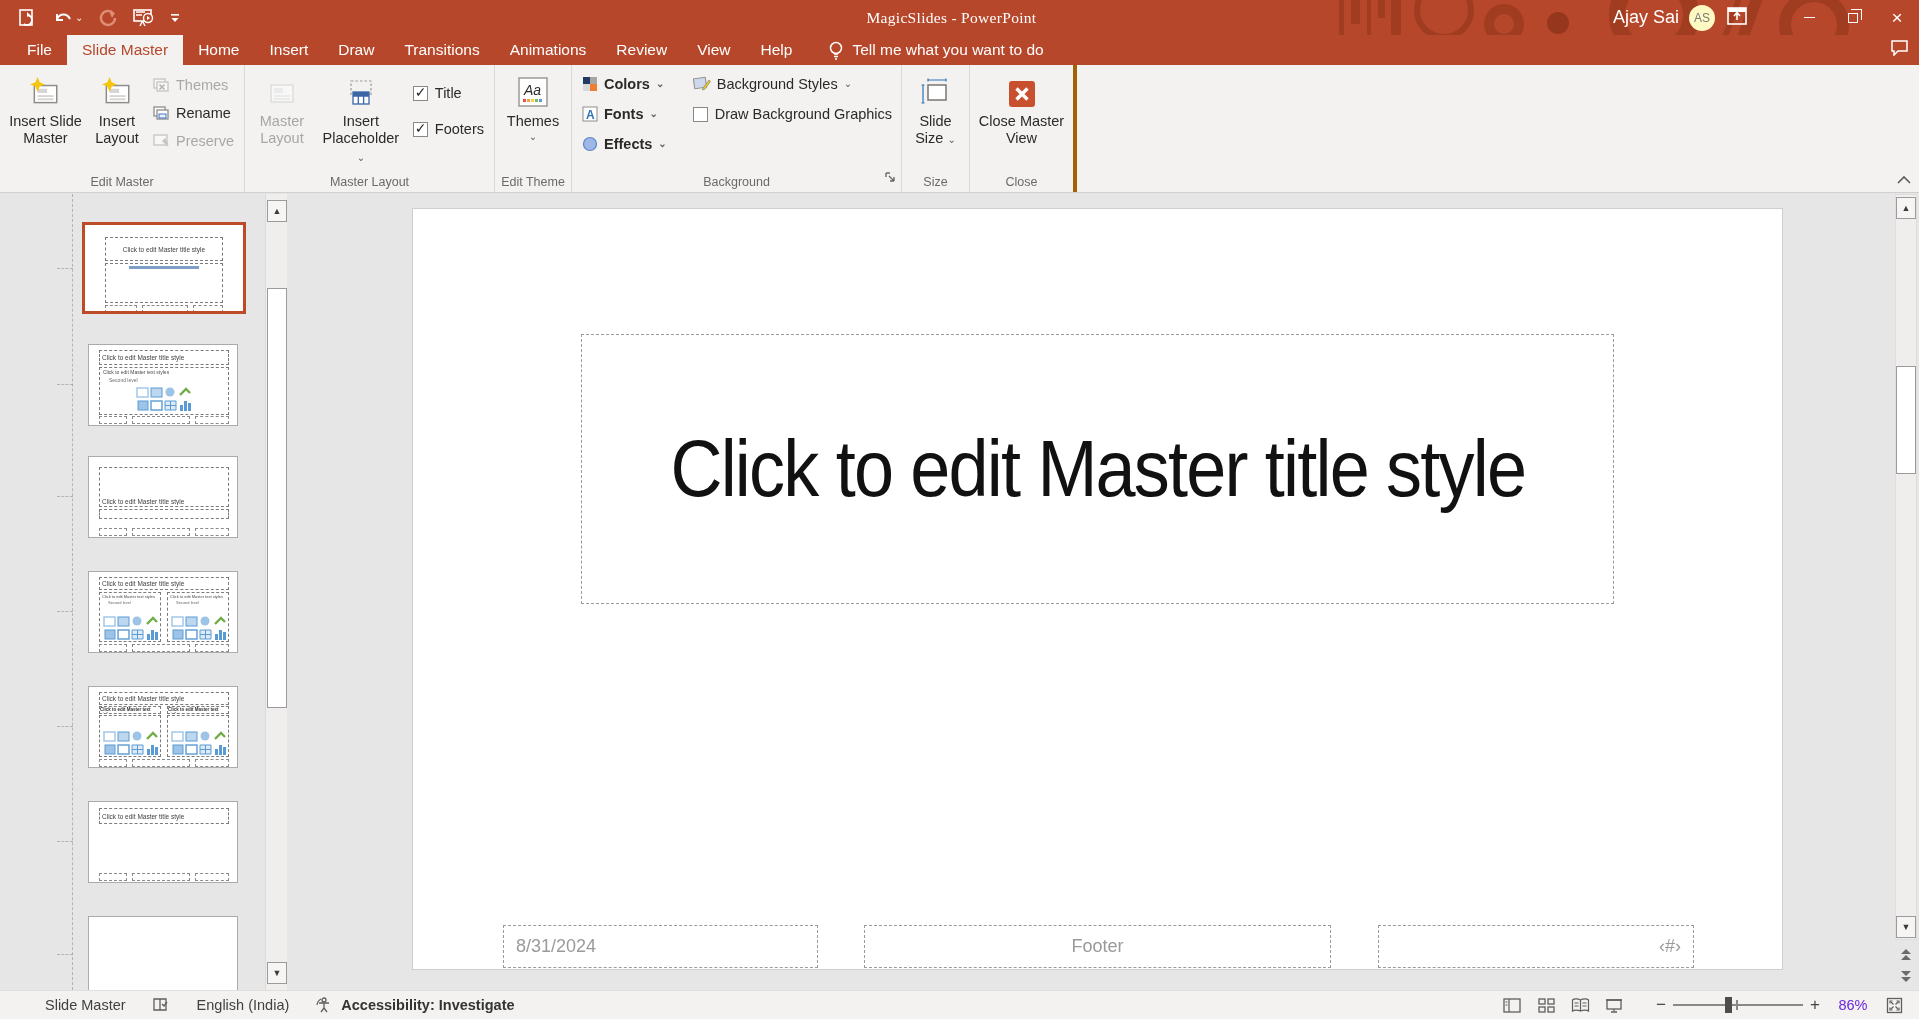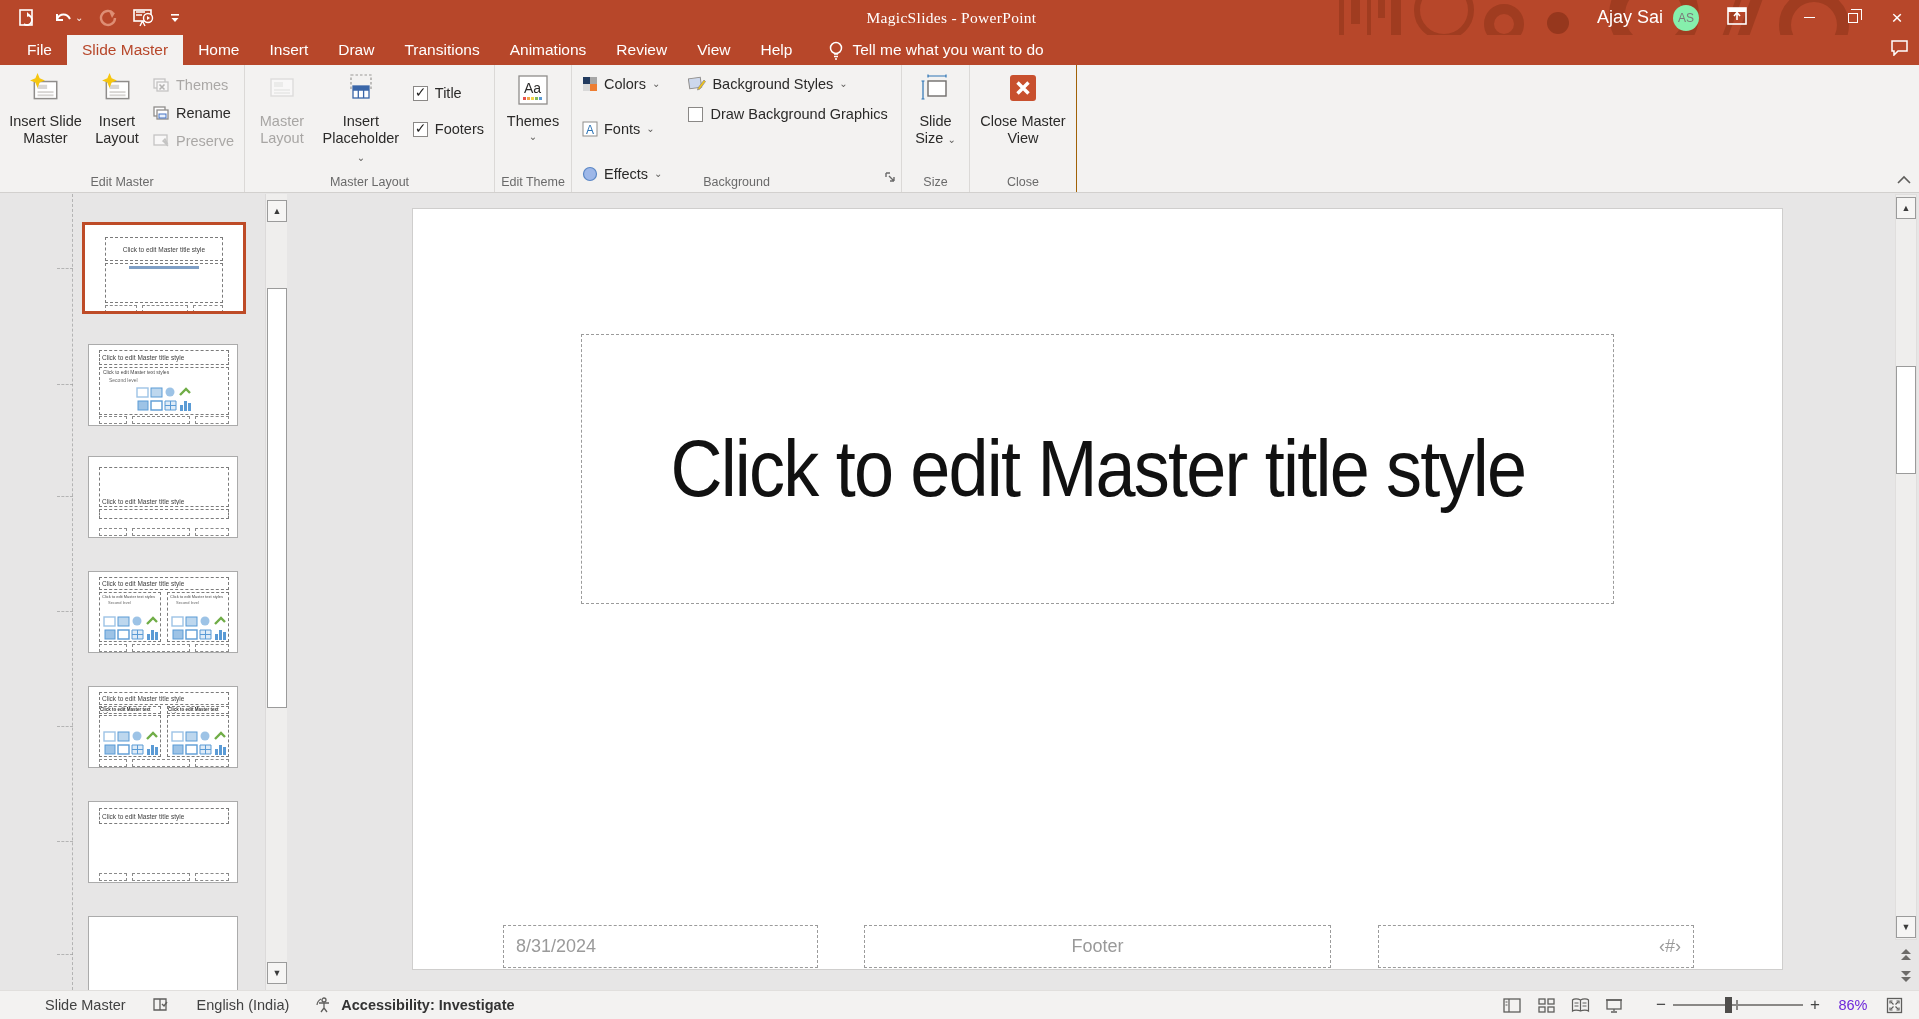--- a/index.html
+++ b/index.html
@@ -12,41 +12,41 @@
   .art-bar { position:absolute; top:0; background:#A03C20; }
   .art-circle { position:absolute; border-radius:50%; border:6px solid #A03C20; }
   .art-dot { position:absolute; border-radius:50%; background:#96371D; }
   .qat { position:absolute; left:18px; top:0; height:35px; display:flex; align-items:center; gap:16px; z-index:3; }
   .qat .qbtn { color:#fff; font-size:17px; display:flex; align-items:center; gap:2px; cursor:default; }
   .qat .qbtn svg { display:block; }
   .qat .chev { font-size:10px; opacity:.9; }
   .win-title { position:absolute; left:0; right:16px; top:0; height:35px; display:flex; align-items:center; justify-content:center; font-size:15.5px; letter-spacing:.3px; z-index:2;font-family:Liberation Serif, serif; }
   .tb-right { position:absolute; right:0; top:0; height:35px; display:flex; align-items:center; z-index:4; }
   .user-name { font-size:18px; margin-right:10px; }
-  .avatar { width:26px; height:26px; border-radius:50%; background:#86efac; color:#7a7a7a; font-size:12px; display:flex; align-items:center; justify-content:center; margin-right:28px; }
+  .avatar { width:26px; height:26px; border-radius:50%; background:#fef9c3; color:#7a7a7a; font-size:12px; display:flex; align-items:center; justify-content:center; margin-right:12px; }
   .ribbon-opts { margin-right:40px; }
   .winbtn { width:44px; height:35px; display:flex; align-items:center; justify-content:center; color:#fff; }
   .minimize-glyph { width:11px; height:1.6px; background:#fff; }
   .restore-glyph { position:relative; width:10px; height:10px; border:1.3px solid #fff; }
   .restore-glyph::before { content:""; position:absolute; left:2px; top:-4.6px; width:10px; height:10px; border:1.3px solid #fff; border-left:none; border-bottom:none; }
   .close-glyph { font-size:19px; font-weight:400; line-height:1; }
 
   
   .tabrow { position:absolute; left:0; top:35px; width:100%; height:30px; background:#B7472A; display:flex; align-items:flex-end; }
   .tab { height:30px; line-height:30px; padding:0 15px; color:#fff; font-size:15.5px; cursor:default; }
   .tab.active { background:#F3F2F1; color:#B7472A; }
   .tellme { display:flex; align-items:center; gap:9px; color:#fff; font-size:15.5px; height:30px; margin-left:22px; }
   .tab-comment { position:absolute; right:10px; bottom:5px; }
 
   
   .ribbon { position:absolute; left:0; top:65px; width:100%; height:128px; background:#F3F2F1; border-bottom:1px solid #D2D0CE; display:flex; }
   .rgroup { position:relative; height:100%; border-right:1px solid #DBD9D7; display:flex; align-items:flex-start; padding:3px 4px 20px 4px; }
   .rgroup-label { position:absolute; left:0; right:0; bottom:3px; text-align:center; font-size:12.5px; color:#6a6a6a; }
   .bigbtn { display:flex; flex-direction:column; align-items:center; justify-content:flex-start; padding:5px 4px 0 4px; min-width:72px; font-size:14.5px; color:#2b2a29; line-height:1.2; text-align:center; }
-  .bigbtn .bicon { height:36px; display:flex; align-items:flex-start; justify-content:center; margin-bottom:4px; }
+  .bigbtn .bicon { height:36px; display:flex; align-items:flex-end; justify-content:center; margin-bottom:4px;font-style:italic; }
   .bigbtn.disabled { color:#A8A6A4; }
   .bigbtn.disabled svg { opacity:.45; filter:grayscale(1); }
   .smallcol { display:flex; flex-direction:column; justify-content:flex-start; gap:6px; padding:6px 6px 0 6px; }
   .smallbtn { display:flex; align-items:center; gap:6px; font-size:14.5px; color:#2b2a29; height:22px; white-space:nowrap; }
   .smallbtn.disabled { color:#AAA8A6; }
   .smallbtn.disabled svg { opacity:.45; filter:grayscale(1); }
   .chevron { font-size:10px; color:#5f5e5c; line-height:1; }
   .bigbtn .chevron { margin-top:2px; }
   .checkrow { display:flex; align-items:center; gap:7px; font-size:14.5px; color:#2b2a29; height:22px; white-space:nowrap; }
   .checkbox { width:15px; height:15px; border:1px solid #8a8886; background:#fff; position:relative; flex:0 0 auto; }
@@ -344,21 +344,21 @@
               </g>
             </svg>
         </span>
         <span>Themes</span>
         <span class="chevron">⌄</span>
       </div>
       <div class="rgroup-label">Edit Theme</div>
     </div>
 
     <div class="rgroup" style="width:330px;">
-      <div class="smallcol" style="gap:23px; padding-top:5px;">
+      <div class="smallcol" style="gap:8px; padding-top:5px;font-weight:bold;">
         <div class="smallbtn">
           <svg width="16" height="16" viewBox="0 0 16 16">
               <rect x="1" y="1" width="7" height="7" fill="#223A5E"></rect>
               <rect x="8" y="1" width="7" height="7" fill="#A6A6A6"></rect>
               <rect x="1" y="8" width="7" height="7" fill="#D9D9D9"></rect>
               <rect x="8" y="8" width="7" height="7" fill="#ED7D31"></rect>
             </svg>
           <span>Colors</span>
           <span class="chevron">⌄</span>
         </div>
@@ -408,21 +408,21 @@
               <path d="M8 3 h18 M8 1.5 v3 M26 1.5 v3" stroke="#2E74B5" stroke-width="1.2" fill="none"></path>
               <path d="M3 8 v18 M1.5 8 h3 M1.5 26 h3" stroke="#2E74B5" stroke-width="1.2" fill="none"></path>
               <rect x="8" y="8" width="18" height="15" fill="#fff" stroke="#6f6d6b" stroke-width="1.4"></rect>
             </svg>
         </span>
         <span><span>Slide Size</span> <span class="chevron">⌄</span></span>
       </div>
       <div class="rgroup-label">Size</div>
     </div>
 
-    <div class="rgroup" style="width:107px; justify-content:center; border-right:1px solid #a16207;">
+    <div class="rgroup" style="width:107px; justify-content:center; border-right:4px solid #a16207;">
       <div class="bigbtn" style="min-width:90px;">
         <span class="bicon">
           <svg width="30" height="30" viewBox="0 0 30 30">
               <rect x="2" y="2" width="26" height="26" rx="3" fill="#C8502E"></rect>
               <path d="M9.5 9.5 L20.5 20.5 M20.5 9.5 L9.5 20.5" stroke="#fff" stroke-width="3.4"></path>
             </svg>
         </span>
         <span>Close Master View</span>
       </div>
       <div class="rgroup-label">Close</div>

